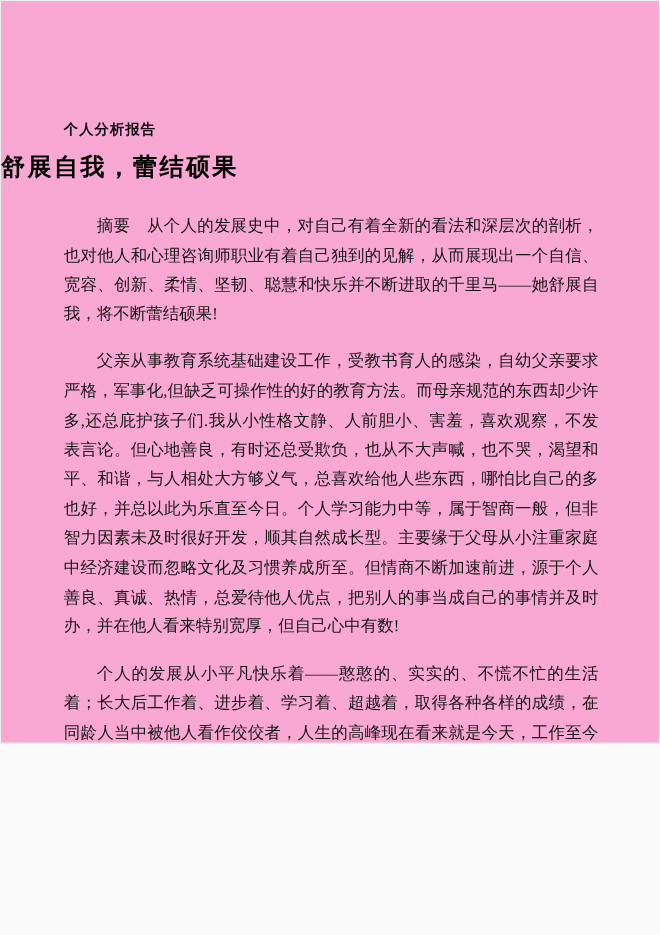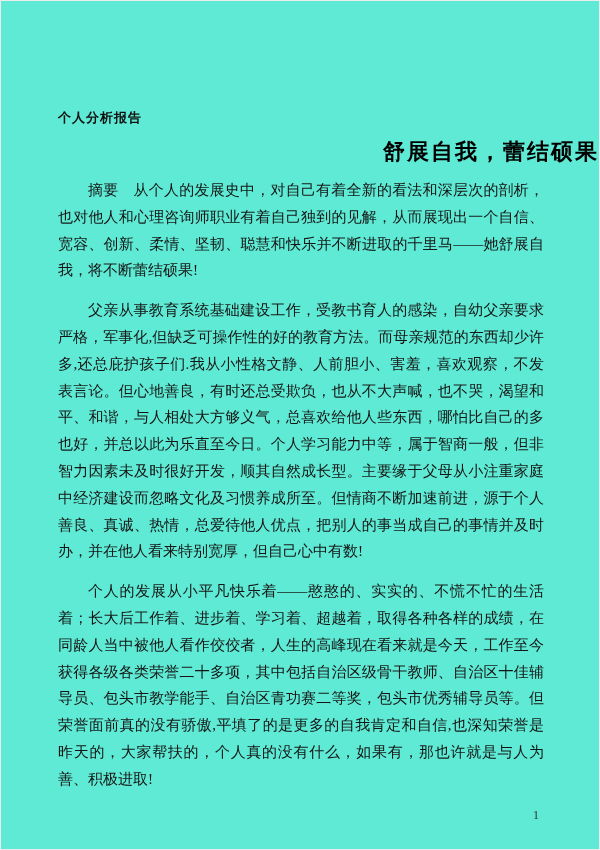--- a/index.html
+++ b/index.html
@@ -3,23 +3,23 @@
 <meta charset="utf-8">
 <style>
   html, body {
     margin: 0;
     padding: 0;
     background: #fafafa;
   }
   .page {
     position: relative;
     width: 600px;
-    height: 850px;
+    height: 676px;
     margin: 0 auto;
-    background: #5eead4;
+    background: #f9a8d4;
     box-sizing: border-box;
     border: 1px solid #ececec;
     color: #1a1a1a;
     font-family: "Liberation Serif", "DejaVu Serif", serif;
     overflow: hidden;
   }
   .doc-header {
     position: absolute;
     top: 108px;
     left: 57px;
@@ -27,38 +27,38 @@
     font-weight: bold;
     font-size: 13px;
     color: #111;
     letter-spacing: 1px;
   }
   .doc-title {
     position: absolute;
     top: 136px;
     left: 0;
     width: 100%;
-    text-align: right;
+    text-align: left;
     font-size: 22px;
     font-weight: bold;
     letter-spacing: 2px;
     color: #000;
   }
   .doc-body {
     position: absolute;
     top: 176px;
     left: 57px;
     width: 486px;
     font-size: 15px;
     line-height: 26.8px;
     text-align: justify;
     color: #151515;
   }
   .doc-body p {
-    margin: 0 0 13px 0;
+    margin: 16px 0 13px 0;
     text-indent: 2em;
     word-break: break-all;
   }
   .page-number {
     position: absolute;
     right: 60px;
     bottom: 26px;
     font-size: 12px;
     color: #333;
   }

